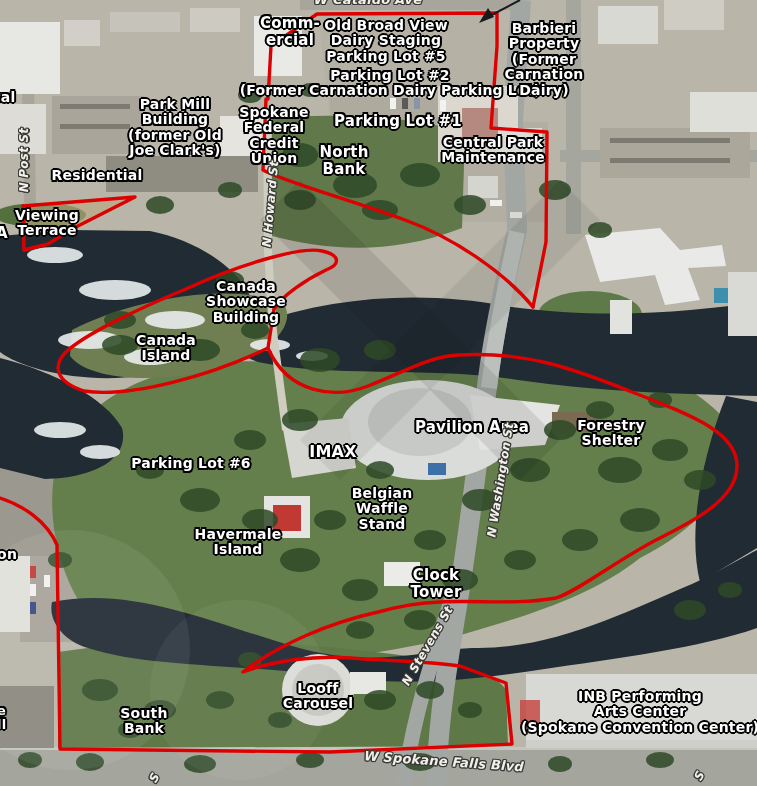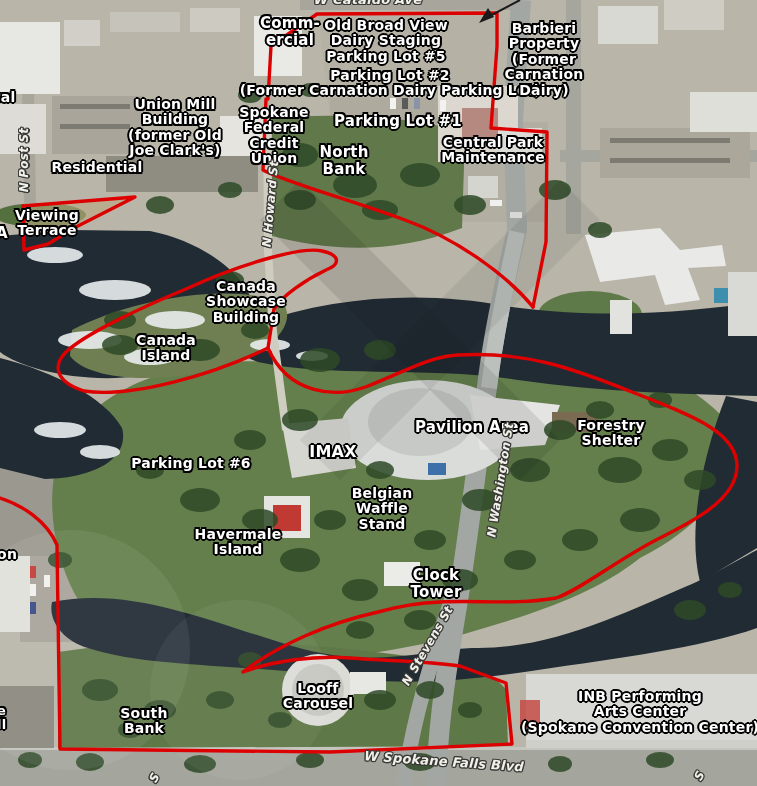--- a/index.html
+++ b/index.html
@@ -255,21 +255,21 @@
         <div>Property</div>
         <div>(Former</div>
         <div>Carnation</div>
         <div>Dairy)</div>
       </div>
       <div class="label" style="left: -26px; top: 105px; font-size: 14px; text-align: left; transform: translate(0px, -50%) rotate(0deg);">
         <div>ental</div>
         <div>ny</div>
       </div>
       <div class="label" style="left: 175px; top: 128px; font-size: 14px; transform: translate(-50%, -50%) rotate(0deg);">
-        <div>Union Mill</div>
+        <div>Park Mill</div>
         <div>Building</div>
         <div>(former Old</div>
         <div>Joe Clark's)</div>
       </div>
       <div class="label" style="left: 242px; top: 136px; font-size: 14px; transform: translate(-50%, -50%) rotate(0deg); margin-left: 32px;">
         <div>Spokane</div>
         <div>Federal</div>
         <div>Credit</div>
         <div>Union</div>
       </div>
@@ -277,21 +277,21 @@
         <div>Parking Lot #1</div>
       </div>
       <div class="label" style="left: 344px; top: 160px; font-size: 15px; transform: translate(-50%, -50%) rotate(0deg);">
         <div>North</div>
         <div>Bank</div>
       </div>
       <div class="label" style="left: 493px; top: 150px; font-size: 14px; transform: translate(-50%, -50%) rotate(0deg);">
         <div>Central Park</div>
         <div>Maintenance</div>
       </div>
-      <div class="label" style="left: 97px; top: 168px; font-size: 14px; transform: translate(-50%, -50%) rotate(0deg);">
+      <div class="label" style="left: 97px; top: 176px; font-size: 14px; transform: translate(-50%, -50%) rotate(0deg);">
         <div>Residential</div>
       </div>
       <div class="label street" style="left: 25px; top: 160px; font-size: 12px; transform: translate(-50%, -50%) rotate(-90deg);">
         <div>N Post St</div>
       </div>
       <div class="label" style="left: 47px; top: 223px; font-size: 14px; transform: translate(-50%, -50%) rotate(0deg);">
         <div>Viewing</div>
         <div>Terrace</div>
       </div>
       <div class="label" style="left: -4px; top: 233px; font-size: 15px; text-align: left; transform: translate(0px, -50%) rotate(0deg);">

